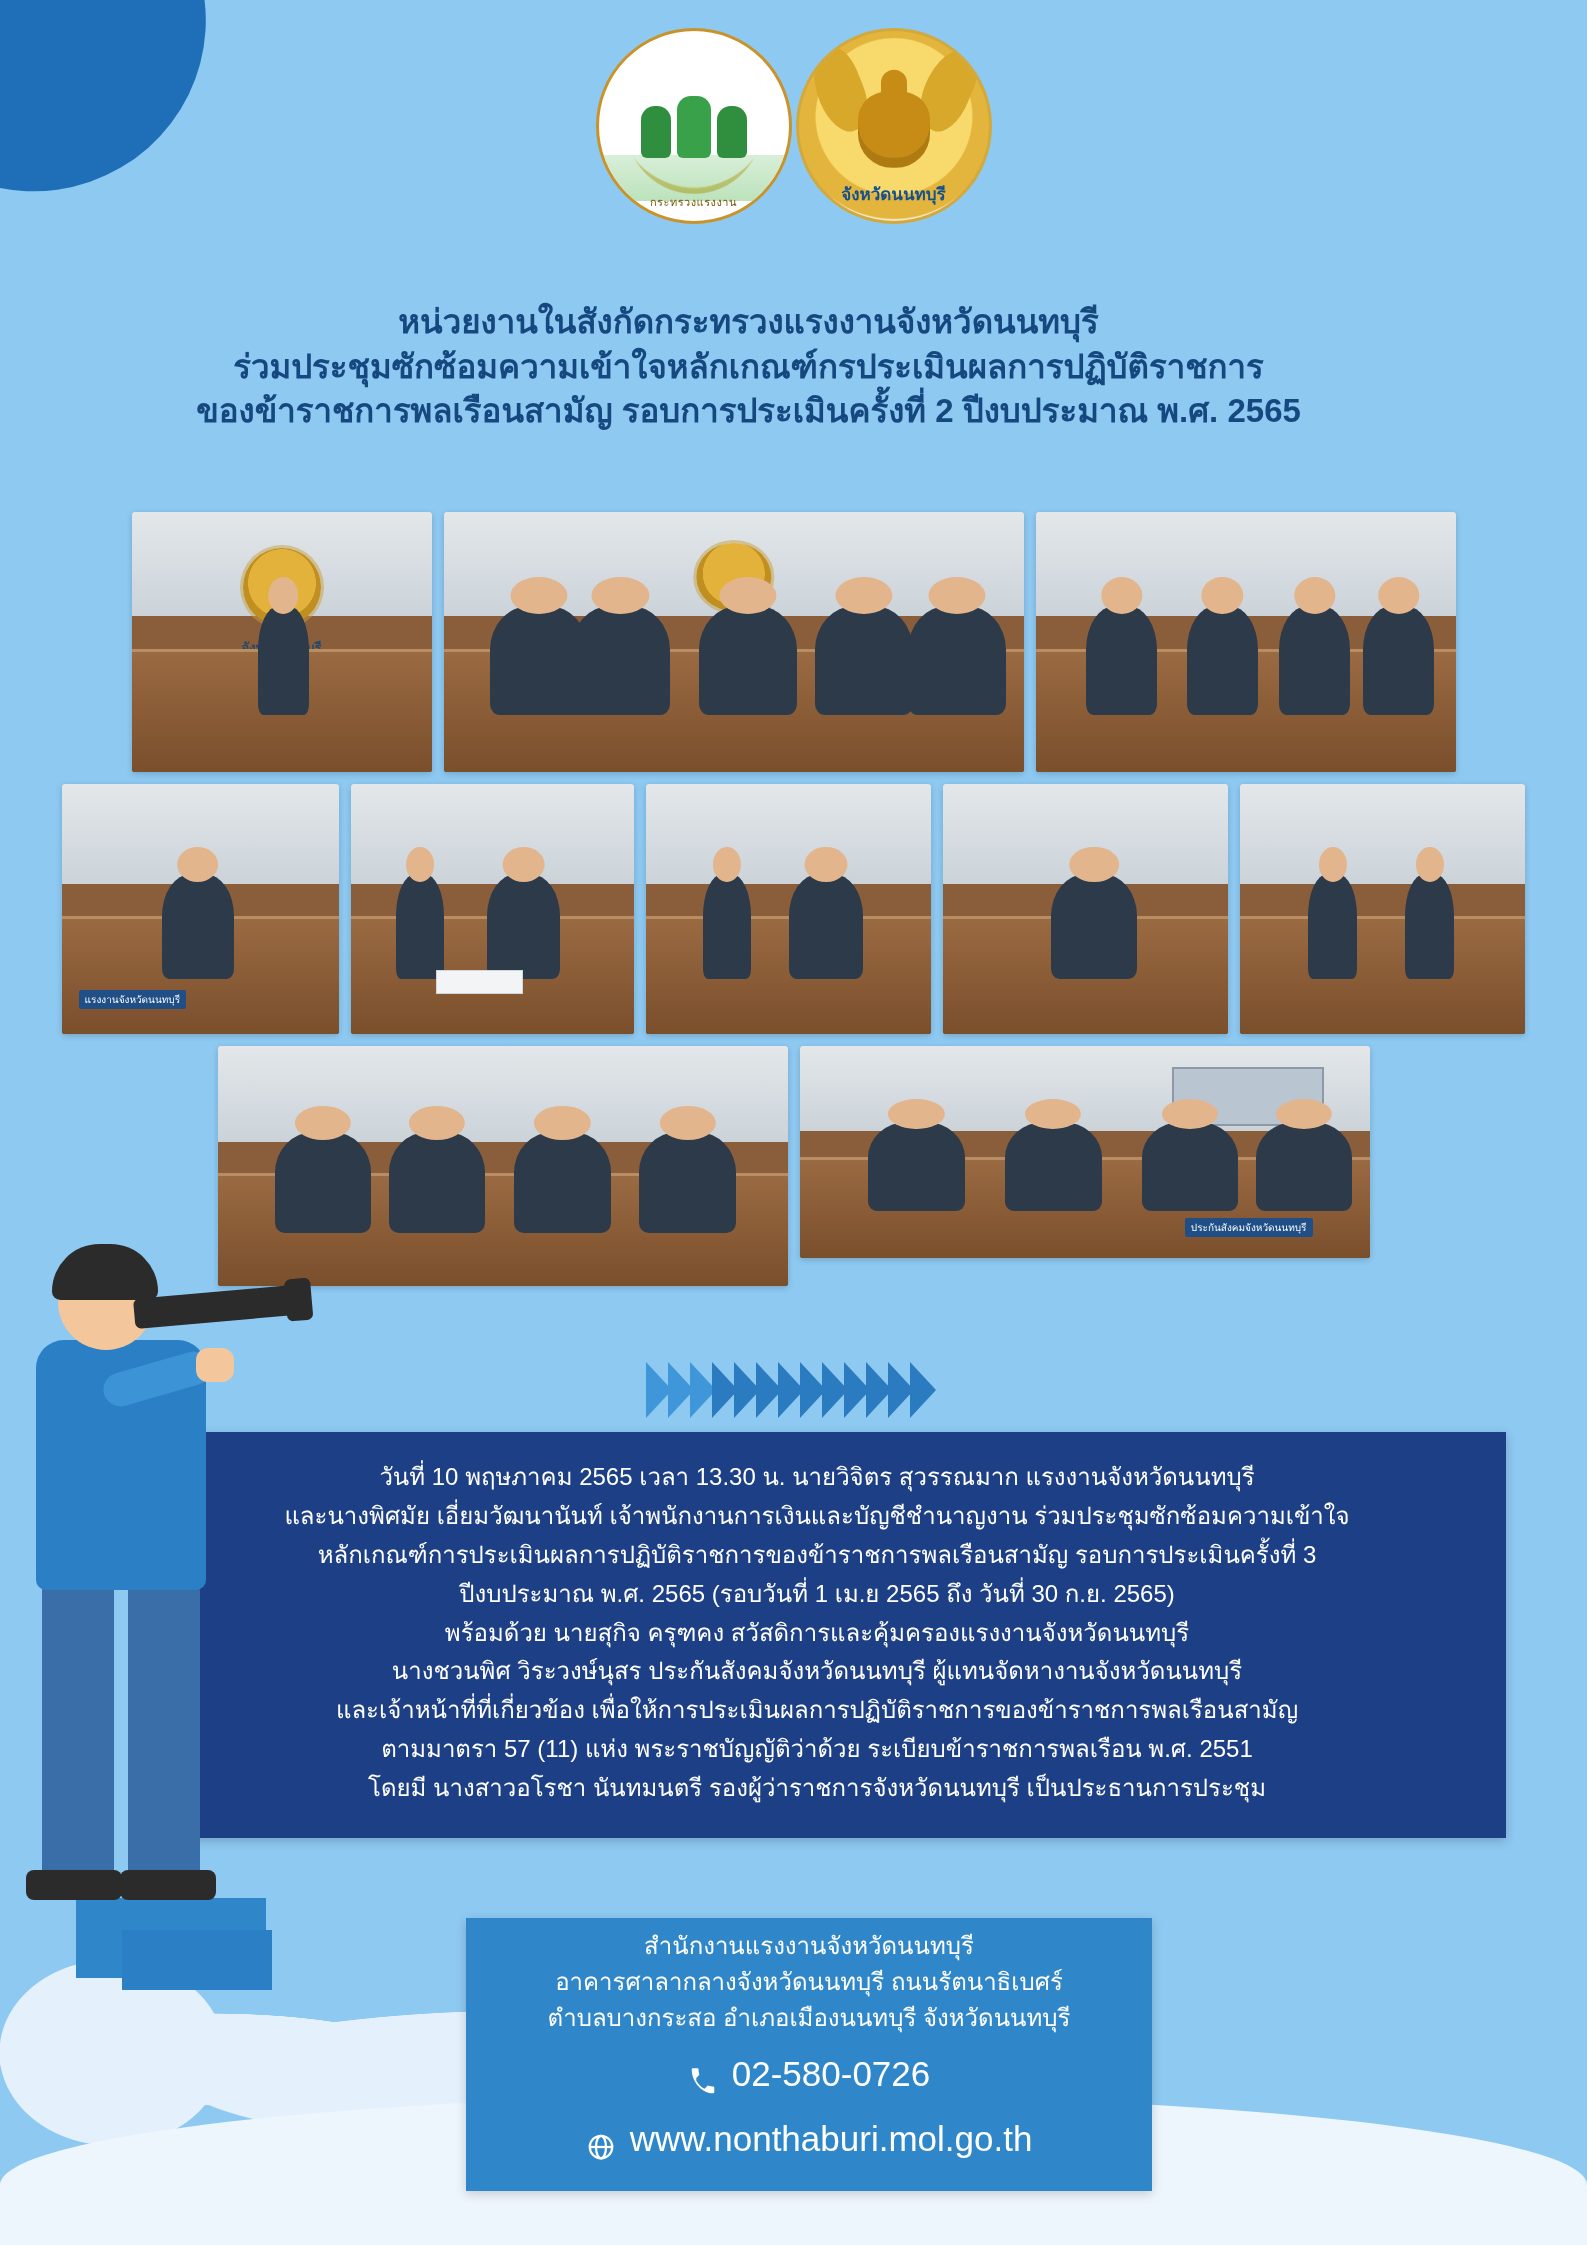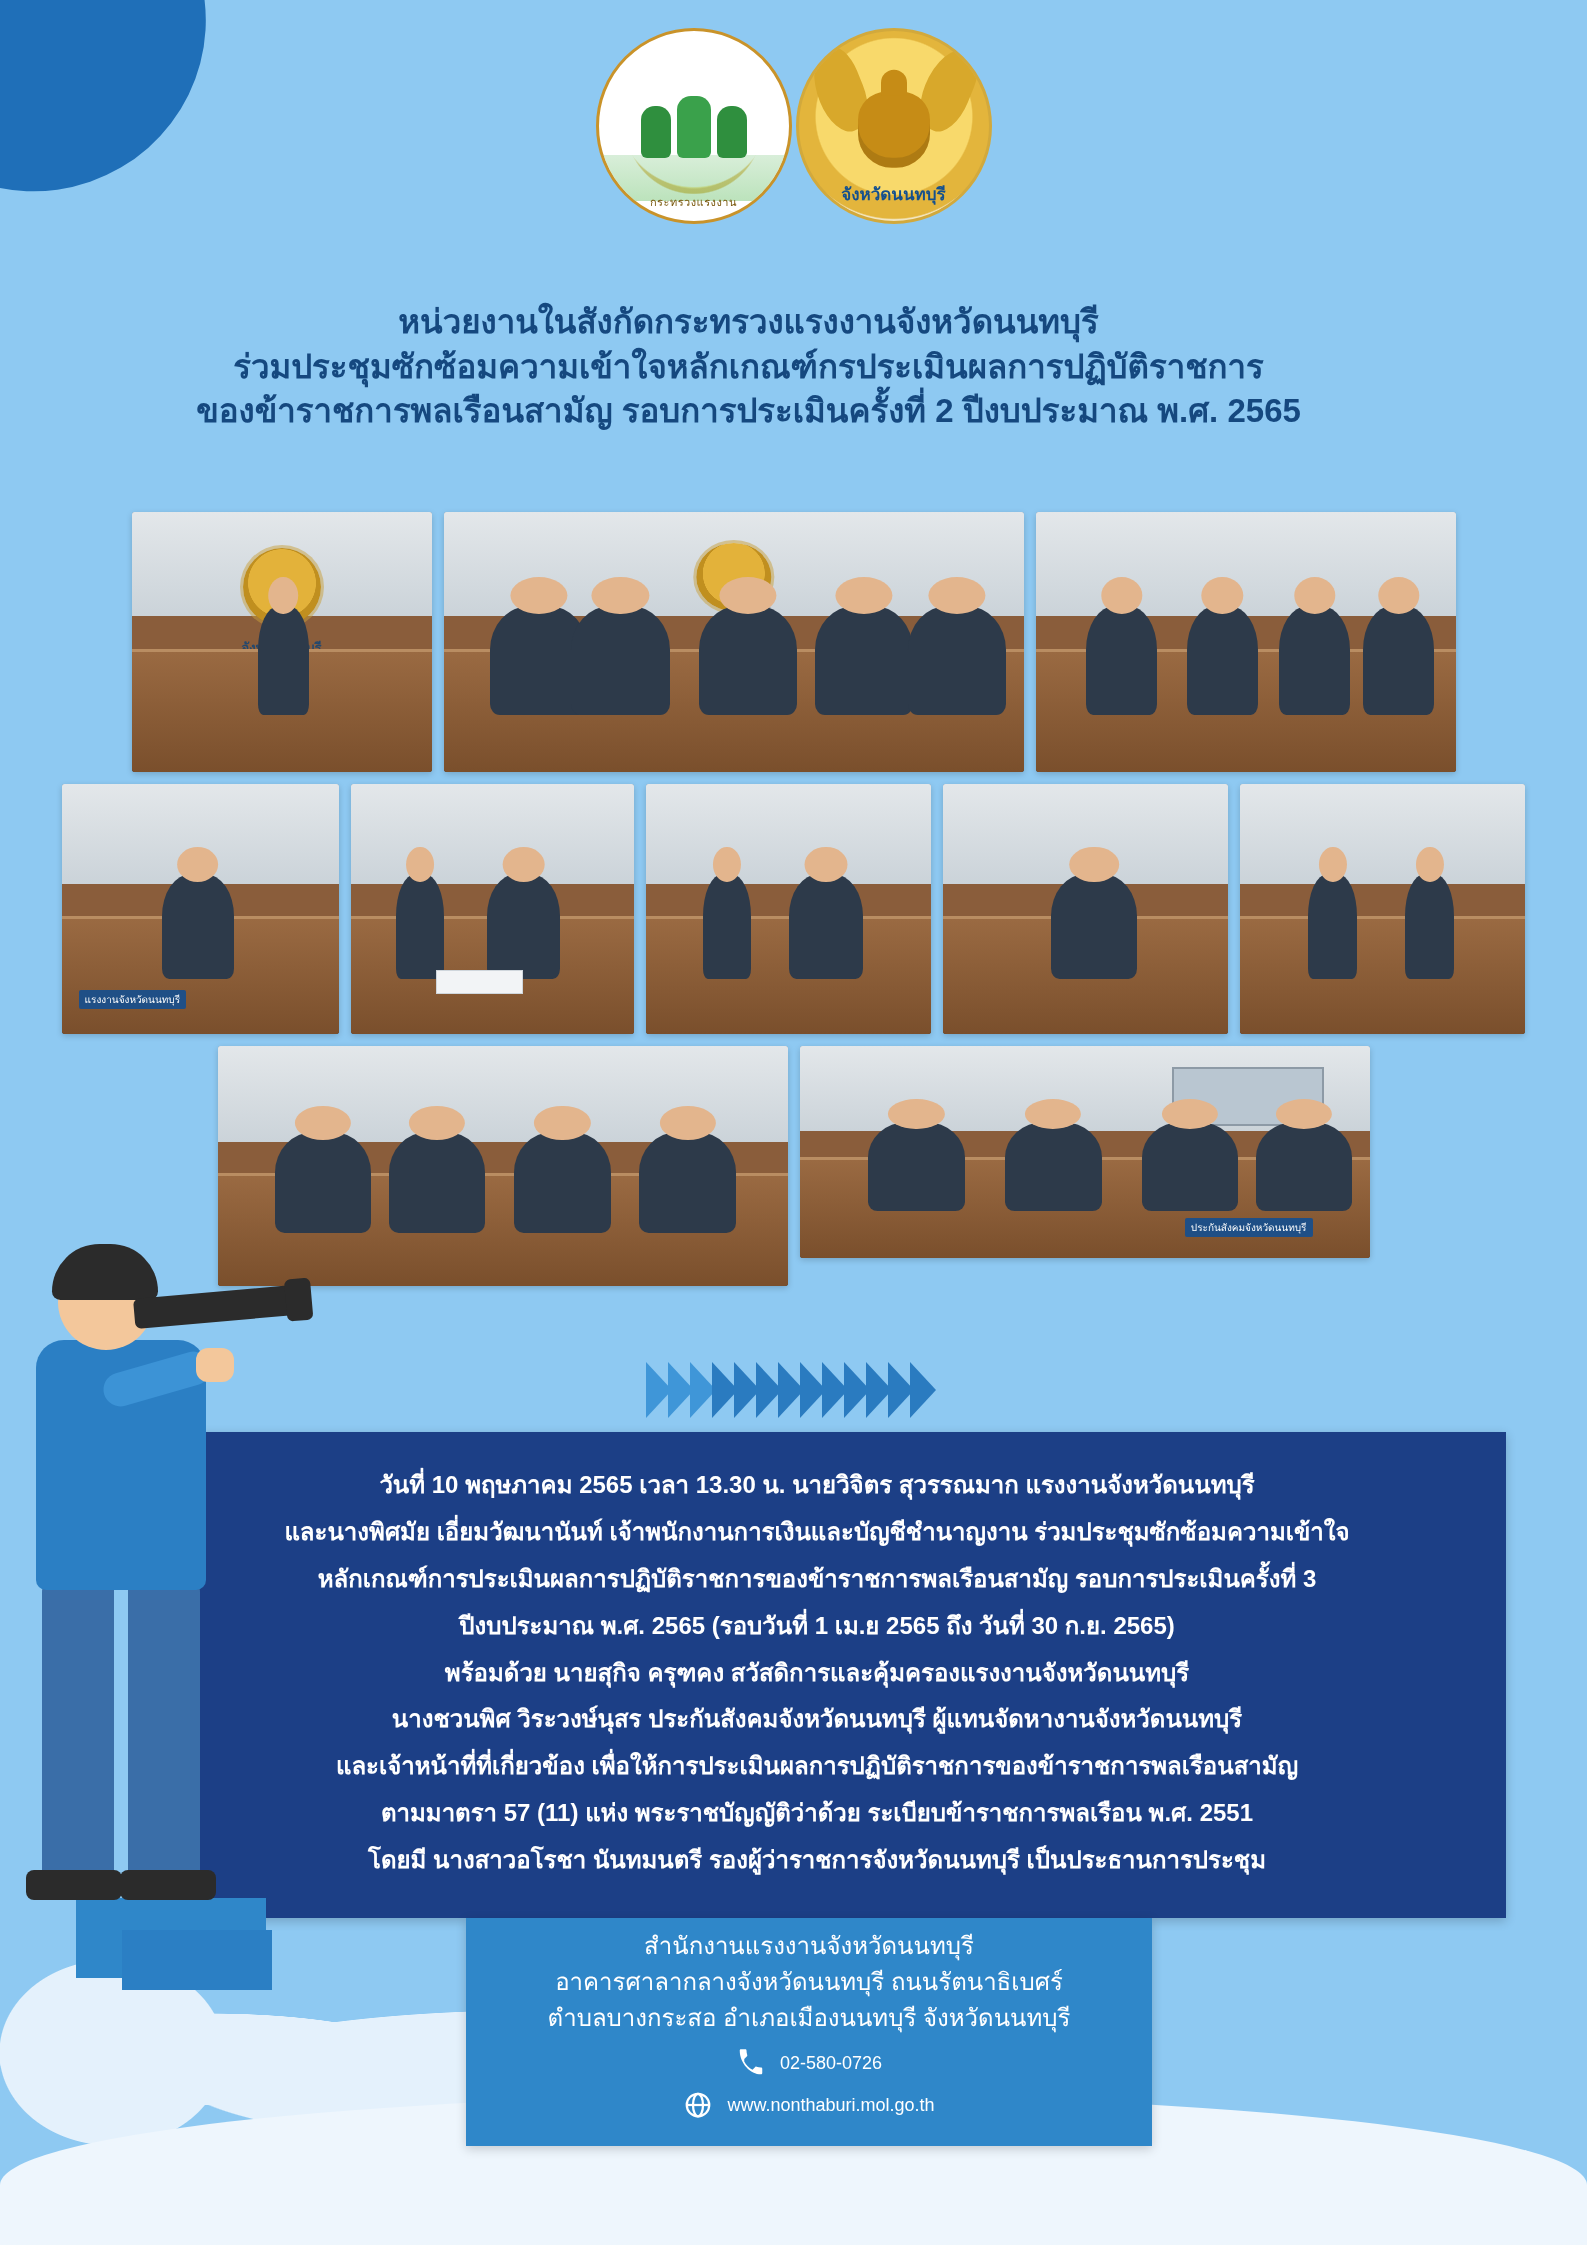--- a/index.html
+++ b/index.html
@@ -157,31 +157,31 @@
   }
   .arrow.lt{border-left-color:#3f96d8;}
 
   
   .panel{
     position:absolute;left:128px;top:1432px;width:1330px;
     background:#1c3f86;color:#ffffff;
     padding:26px 24px 30px;text-align:center;line-height:1.62;font-size:24px;
     box-shadow:0 3px 10px rgba(0,0,0,.2);
   }
-  .panel p{margin:8px;font-weight:bold;}
+  .panel p{margin:0;}
 
   
   .footer{
     position:absolute;left:466px;top:1918px;width:650px;
     background:#2f87c9;color:#fff;text-align:center;
     padding:10px 18px 26px;font-size:24px;line-height:1.5;
     box-shadow:0 3px 10px rgba(0,0,0,.18);
   }
   .footer .contact{
-    display:flex;align-items:center;justify-content:center;gap:14px;margin-top:12px;font-size:18px;
+    display:flex;align-items:center;justify-content:center;gap:14px;margin-top:12px;font-size:35px;
   }
   .footer .contact .ic{width:30px;height:30px;display:inline-block;}
 
   
   .man{position:absolute;left:16px;top:1230px;width:300px;height:820px;}
   .man .head{position:absolute;left:42px;top:24px;width:96px;height:96px;background:#f3c79b;border-radius:50%;}
   .man .hair{position:absolute;left:36px;top:14px;width:106px;height:56px;background:#2b2b2b;border-radius:56px 56px 10px 10px;}
   .man .scope{position:absolute;left:118px;top:62px;width:160px;height:30px;background:#2b2b2b;border-radius:6px;transform:rotate(-5deg);}
   .man .scope:after{content:"";position:absolute;right:-18px;top:-6px;width:26px;height:42px;background:#2b2b2b;border-radius:6px;}
   .man .torso{position:absolute;left:20px;top:110px;width:170px;height:250px;background:#2b7fc4;border-radius:28px 28px 10px 10px;}

